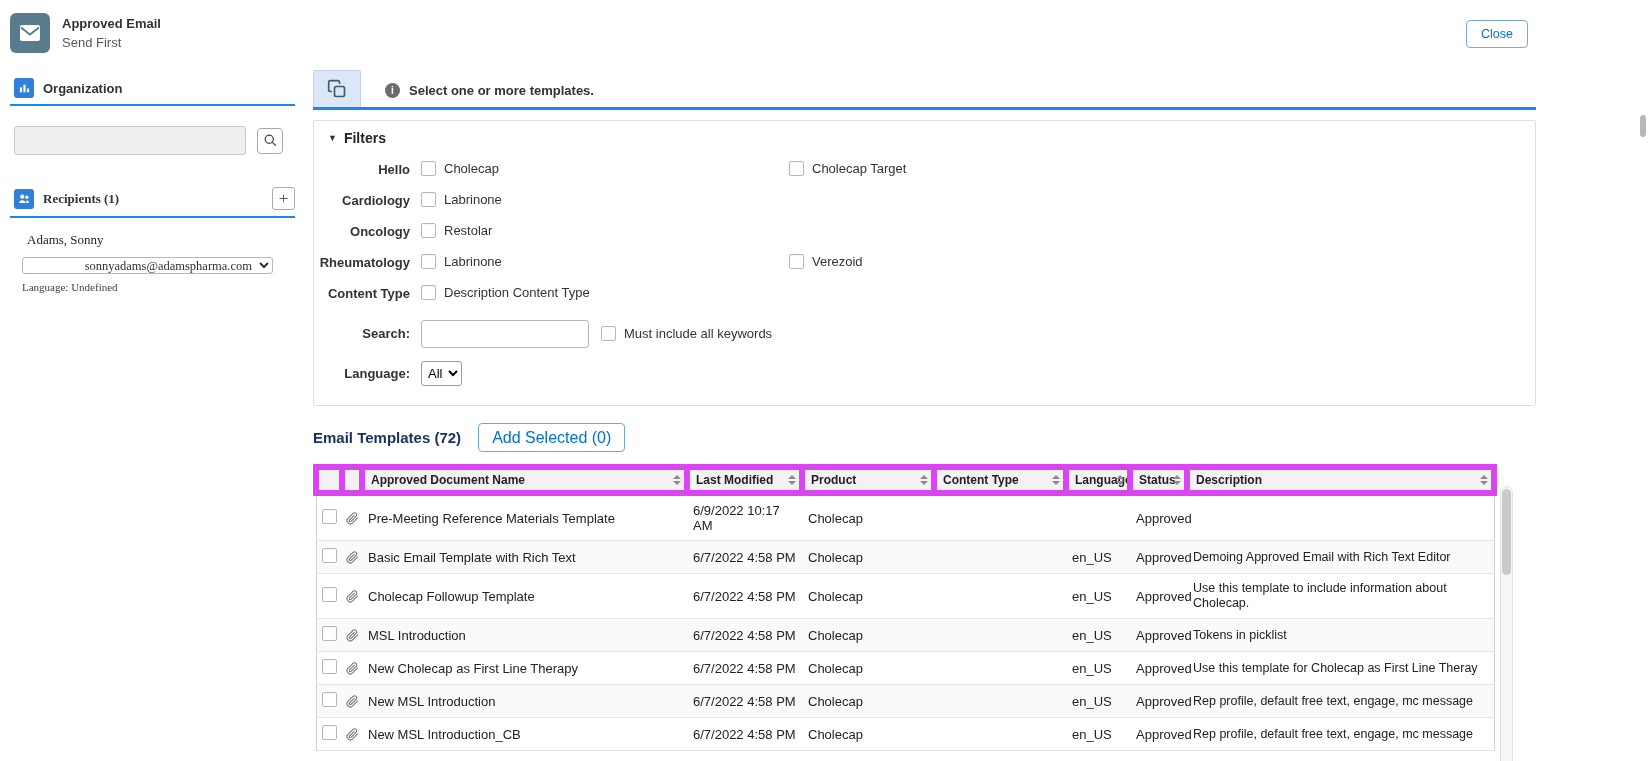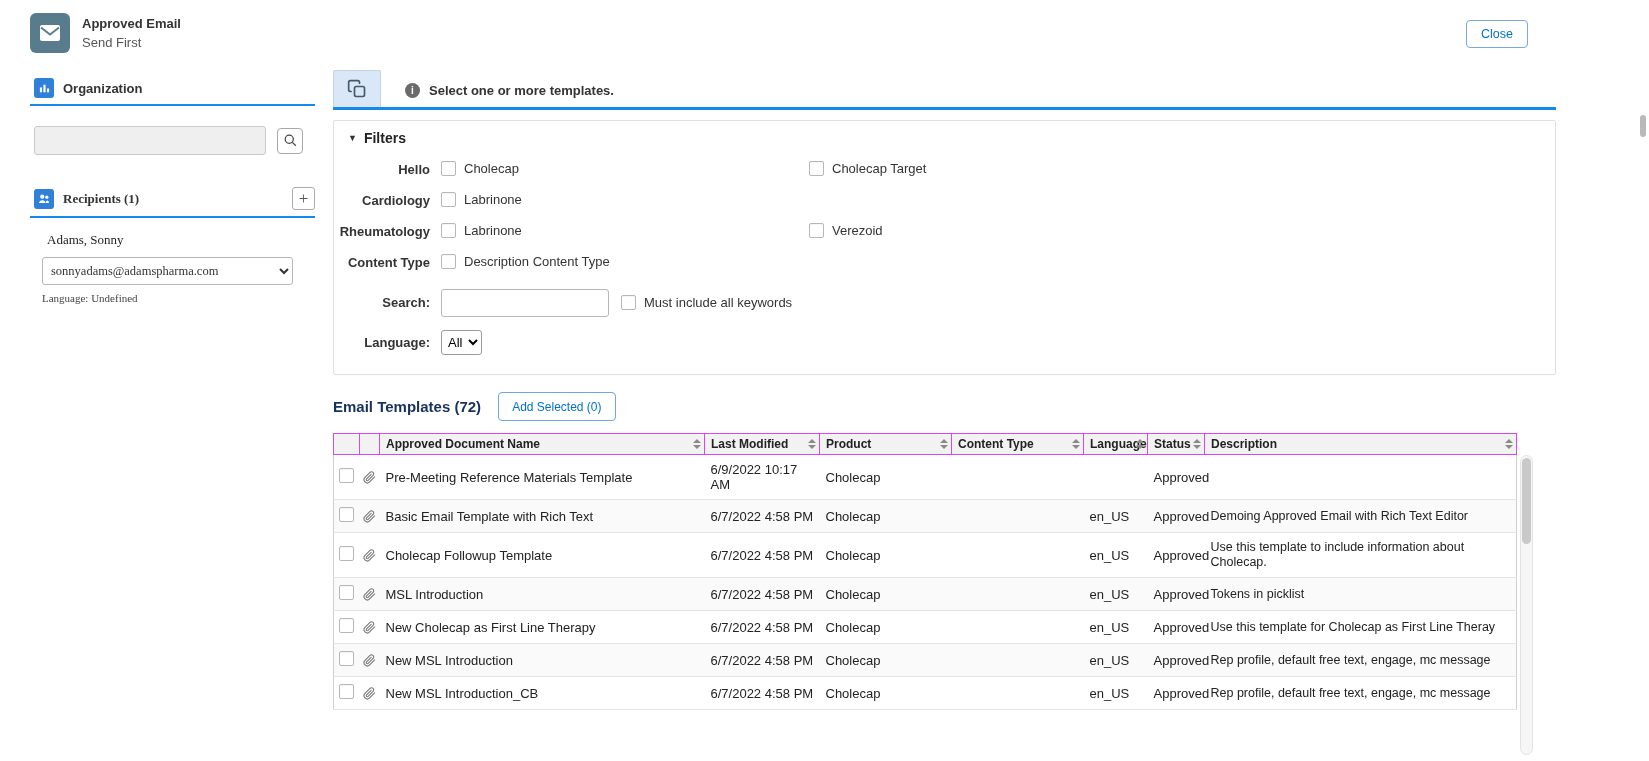--- a/index.html
+++ b/index.html
@@ -1,18 +1,18 @@
 <!DOCTYPE html>
 <html><head>
 <meta charset="utf-8">
 <style>
   * { box-sizing: border-box; margin: 0; padding: 0; }
   html,body { background:#fff; }
   body { font-family: "Liberation Sans", sans-serif; font-size: 13px; color: #222; }
-  .page { position: relative; width: 1649px; height: 761px; background: #fff; overflow: hidden; padding-left: 20px; }
+  .page { position: relative; width: 1649px; height: 761px; background: #fff; overflow: hidden; }
 
   
   .topbar { position: relative; height: 70px; padding: 13px 0 0 10px; display: flex; align-items: flex-start; }
   .app-icon { width: 40px; height: 40px; background: #587c8c; border-radius: 6px; display: flex; align-items: center; justify-content: center; flex: none; }
   .titles { margin-left: 12px; padding-top: 3px; }
   .page-title { font-weight: bold; font-size: 13px; color: #333; }
   .page-subtitle { font-size: 13px; color: #555; margin-top: 4px; }
   .close-btn { position: absolute; right: 121px; top: 20px; height: 28px; padding: 0 14px; background: #fff; border: 1px solid #7aa9dd; border-radius: 4px; color: #0070d2; font-size: 12.5px; font-family: inherit; cursor: pointer; }
 
   
@@ -23,21 +23,21 @@
   
   .section-header { display: flex; align-items: center; gap: 9px; padding: 0 0 6px 4px; border-bottom: 2px solid #1589ee; font-weight: bold; font-size: 13px; color: #333; }
   .mini-tile { width: 20px; height: 20px; background: #2f80d8; border-radius: 3px; display: flex; align-items: center; justify-content: center; flex: none; }
   .org-section { margin-top: 8px; }
   .org-search-row { display: flex; align-items: center; gap: 11px; margin: 20px 0 0 4px; }
   .org-search-input { width: 232px; height: 29px; background: #efefef; border: 1px solid #c9c9c9; border-radius: 3px; padding: 0 8px; font-family: inherit; font-size: 13px; }
   .search-btn { width: 26px; height: 26px; background: #fff; border: 1px solid #a8a8a8; border-radius: 4px; display: flex; align-items: center; justify-content: center; cursor: pointer; }
   .recipients-section { margin-top: 32px; font-family: Liberation Serif, serif; }
   .add-btn { margin-left: auto; width: 23px; height: 23px; background: #fff; border: 1px solid #ababab; border-radius: 3px; color: #555; font-size: 17px; line-height: 1; cursor: pointer; font-family: inherit; }
   .recipient-name { margin: 14px 0 9px 17px; font-size: 13px; color: #222; }
-  .recipient-email-select { margin-left: 12px; width: 251px; height: 28px; border: 1px solid #b7b7b7; border-radius: 3px; background: #fff; font-family: inherit; font-size: 12.5px; color: #333; padding: 0 4px; }
+  .recipient-email-select { margin-left: 12px; width: 251px; height: 17px; border: 1px solid #b7b7b7; border-radius: 3px; background: #fff; font-family: inherit; font-size: 12.5px; color: #333; padding: 0 4px; text-align: right; }
   .recipient-language { margin: 7px 0 0 12px; font-size: 11px; color: #444; }
 
   
   .tabbar { position: relative; height: 40px; border-bottom: 3px solid #1589ee; display: flex; align-items: flex-end; }
   .tab { width: 48px; height: 37px; background: #d9e7f6; border: 1px solid #c3d4e6; border-bottom: none; border-radius: 2px 2px 0 0; display: flex; align-items: center; justify-content: center; cursor: pointer; }
   .tab-hint { display: flex; align-items: center; gap: 9px; margin: 0 0 9px 24px; font-weight: bold; color: #333; font-size: 13px; }
   .info-circle { width: 15px; height: 15px; border-radius: 50%; background: #6b6b6b; color: #fff; font-size: 10px; font-weight: bold; display: flex; align-items: center; justify-content: center; flex: none; }
 
   
   .filters-box { margin-top: 10px; border: 1px solid #e0e0e0; border-radius: 2px; padding: 9px 12px 16px 2px; }
@@ -51,25 +51,25 @@
   .filter-option { display: inline-flex; align-items: center; gap: 8px; font-size: 13px; color: #333; cursor: pointer; }
   input[type="checkbox"] { appearance: none; -webkit-appearance: none; width: 15px; height: 15px; border: 1px solid #b7b7b7; border-radius: 2px; background: #fff; margin: 0; flex: none; box-shadow: inset 0 1px 1px rgba(0,0,0,0.04); cursor: pointer; }
   .language-row, .search-row { display: flex; align-items: center; margin-top: 9px; }
   .language-select { height: 25px; border: 1px solid #9b9b9b; border-radius: 3px; background: #fff; font-family: inherit; font-size: 13px; padding: 0 2px; }
   .keyword-search-input { width: 168px; height: 28px; border: 1px solid #b7b7b7; border-radius: 3px; padding: 0 8px; font-family: inherit; font-size: 13px; }
   .keywords-option { margin-left: 12px; }
 
   
   .templates-header { display: flex; align-items: center; margin-top: 17px; }
   .templates-heading { font-size: 15px; font-weight: bold; color: #16325c; }
-  .add-selected-btn { margin-left: 17px; height: 29px; padding: 0 13px; background: #fff; border: 1px solid #6ea7dd; border-radius: 4px; color: #0070d2; font-size: 12px; font-family: inherit; cursor: pointer; }
+  .add-selected-btn { margin-left: 17px; height: 29px; padding: 0 13px; background: #fff; border: 1px solid #6ea7dd; border-radius: 4px; color: #0070d2; font-size: 16px; font-family: inherit; cursor: pointer; }
 
   .table-wrap { position: relative; margin-top: 12px; width: 1200px; }
   table { border-collapse: collapse; table-layout: fixed; width: 1184px; border: 1px solid #cfcfcf; font-size: 13px; }
-  th { position: relative; background: #f2f2f2; border: 1px solid #d946ef; font-weight: bold; font-size: 12px; color: #222; text-align: left; padding: 3px 14px 3px 6px; height: 21px; white-space: nowrap; overflow: hidden; }
+  th { position: relative; background: #f2f2f2; border: 6px solid #d946ef; font-weight: bold; font-size: 12px; color: #222; text-align: left; padding: 3px 14px 3px 6px; height: 21px; white-space: nowrap; overflow: hidden; }
   th.col-check, th.col-clip { padding: 3px 2px; }
   td { border-bottom: 1px solid #e4e4e4; padding: 7px 6px; vertical-align: middle; color: #222; }
   tbody tr:nth-child(even) { background: #fafafa; }
   td.col-check, td.col-clip { text-align: center; padding: 7px 2px; }
   td.col-desc { font-size: 12.5px; line-height: 1.2; }
   .sort { position: absolute; right: 3px; top: 50%; transform: translateY(-50%); display: flex; flex-direction: column; gap: 2px; cursor: pointer; }
   .sort .up { width: 0; height: 0; border-left: 4px solid transparent; border-right: 4px solid transparent; border-bottom: 4px solid #8a8a8a; }
   .sort .down { width: 0; height: 0; border-left: 4px solid transparent; border-right: 4px solid transparent; border-top: 4px solid #8a8a8a; }
 
   .table-scrollbar { position: absolute; top: 22px; right: 0; width: 13px; height: 300px; background: #f6f6f6; border: 1px solid #e3e3e3; border-radius: 7px; }
@@ -191,20 +191,30 @@
     <div class="filter-label">Cardiology</div>
     <div class="filter-col1">
   <label class="filter-option">
     <input type="checkbox" style="">
     <span>Labrinone</span>
   </label>
 </div>
     <div class="filter-col2"></div>
   </div>
 
+  <div class="filter-row">
+    <div class="filter-label">Oncology</div>
+    <div class="filter-col1">
+  <label class="filter-option">
+    <input type="checkbox" style="">
+    <span>Restolar</span>
+  </label>
+</div>
+    <div class="filter-col2"></div>
+  </div>
 
   <div class="filter-row">
     <div class="filter-label">Rheumatology</div>
     <div class="filter-col1">
   <label class="filter-option">
     <input type="checkbox" style="">
     <span>Labrinone</span>
   </label>
 </div>
     <div class="filter-col2">

